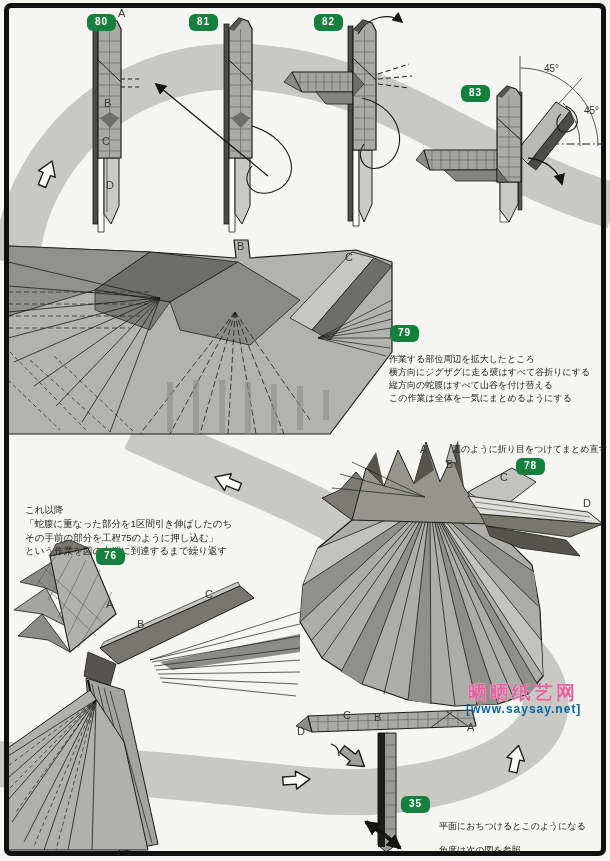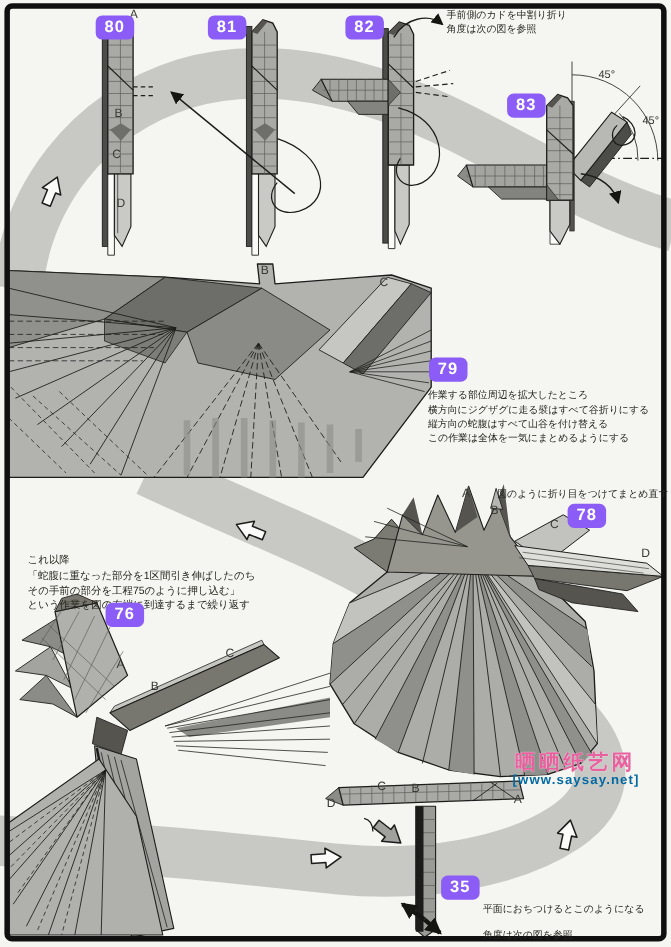--- a/index.html
+++ b/index.html
@@ -2,22 +2,22 @@
 <html><head>
 <meta charset="utf-8">
 <style>
   html,body{margin:0;padding:0;}
   body{width:610px;height:861px;position:relative;overflow:hidden;
        background:#f5f5f2;font-family:"Liberation Sans",sans-serif;}
   .paper{position:absolute;inset:0;}
   svg.art{position:absolute;left:0;top:0;z-index:1;}
   .frame{position:absolute;left:4px;top:3px;right:4px;bottom:5px;
          border:5px solid #101010;border-radius:7px;z-index:5;pointer-events:none;}
-  .badge{position:absolute;z-index:7;background:#8b5cf6;color:#fff;font-weight:bold;
-         font-size:15px;line-height:1;padding:3px 8px 4px;border-radius:6px;letter-spacing:1px;}
+  .badge{position:absolute;z-index:7;background:#15803d;color:#fff;font-weight:bold;
+         font-size:10px;line-height:1;padding:3px 8px 4px;border-radius:6px;letter-spacing:1px;}
   .note{position:absolute;z-index:6;font-size:9px;line-height:1.45;color:#26261f;white-space:pre-line;}
   .nowrap{white-space:nowrap;}
   .lbl{position:absolute;z-index:6;font-size:11px;color:#3a3a35;line-height:1;}
   .angle{position:absolute;z-index:6;font-size:10px;color:#33332e;line-height:1;}
   .wm-title{position:absolute;left:468px;top:680px;z-index:8;font-size:19px;font-weight:bold;
             letter-spacing:3px;color:#e7619f;text-shadow:0 0 1px #ffffff;font-family:Liberation Mono, monospace;}
   .wm-url{position:absolute;left:466px;top:702px;z-index:8;font-size:12px;font-weight:bold;
           letter-spacing:1px;color:#0369a1;}
 </style>
 </head>
@@ -208,22 +208,20 @@
 
 <div class="badge" style="left:87px;top:14px">80</div>
 <div class="badge" style="left:189px;top:14px">81</div>
 <div class="badge" style="left:314px;top:14px">82</div>
 <div class="badge" style="left:461px;top:85px">83</div>
 <div class="badge" style="left:390px;top:325px">79</div>
 <div class="badge" style="left:516px;top:458px">78</div>
 <div class="badge" style="left:96px;top:548px">76</div>
 <div class="badge" style="left:401px;top:796px">35</div>
 
-<div class="note" style="left:406px;top:7px;width:175px">手前側のカドを中割り折り
-角度は次の図を参照</div>
 <div class="note" style="left:389px;top:353px;width:228px">作業する部位周辺を拡大したところ
 横方向にジグザグに走る襞はすべて谷折りにする
 縦方向の蛇腹はすべて山谷を付け替える
 この作業は全体を一気にまとめるようにする</div>
 <div class="note nowrap" style="left:452px;top:443px">図のように折り目をつけてまとめ直す</div>
 <div class="note" style="left:25px;top:503px;width:285px;font-size:9.5px">これ以降
 「蛇腹に重なった部分を1区間引き伸ばしたのち
 その手前の部分を工程75のように押し込む」
 という作業を図の左端に到達するまで繰り返す</div>
 <div class="note nowrap" style="left:439px;top:820px">平面におちつけるとこのようになる</div>

